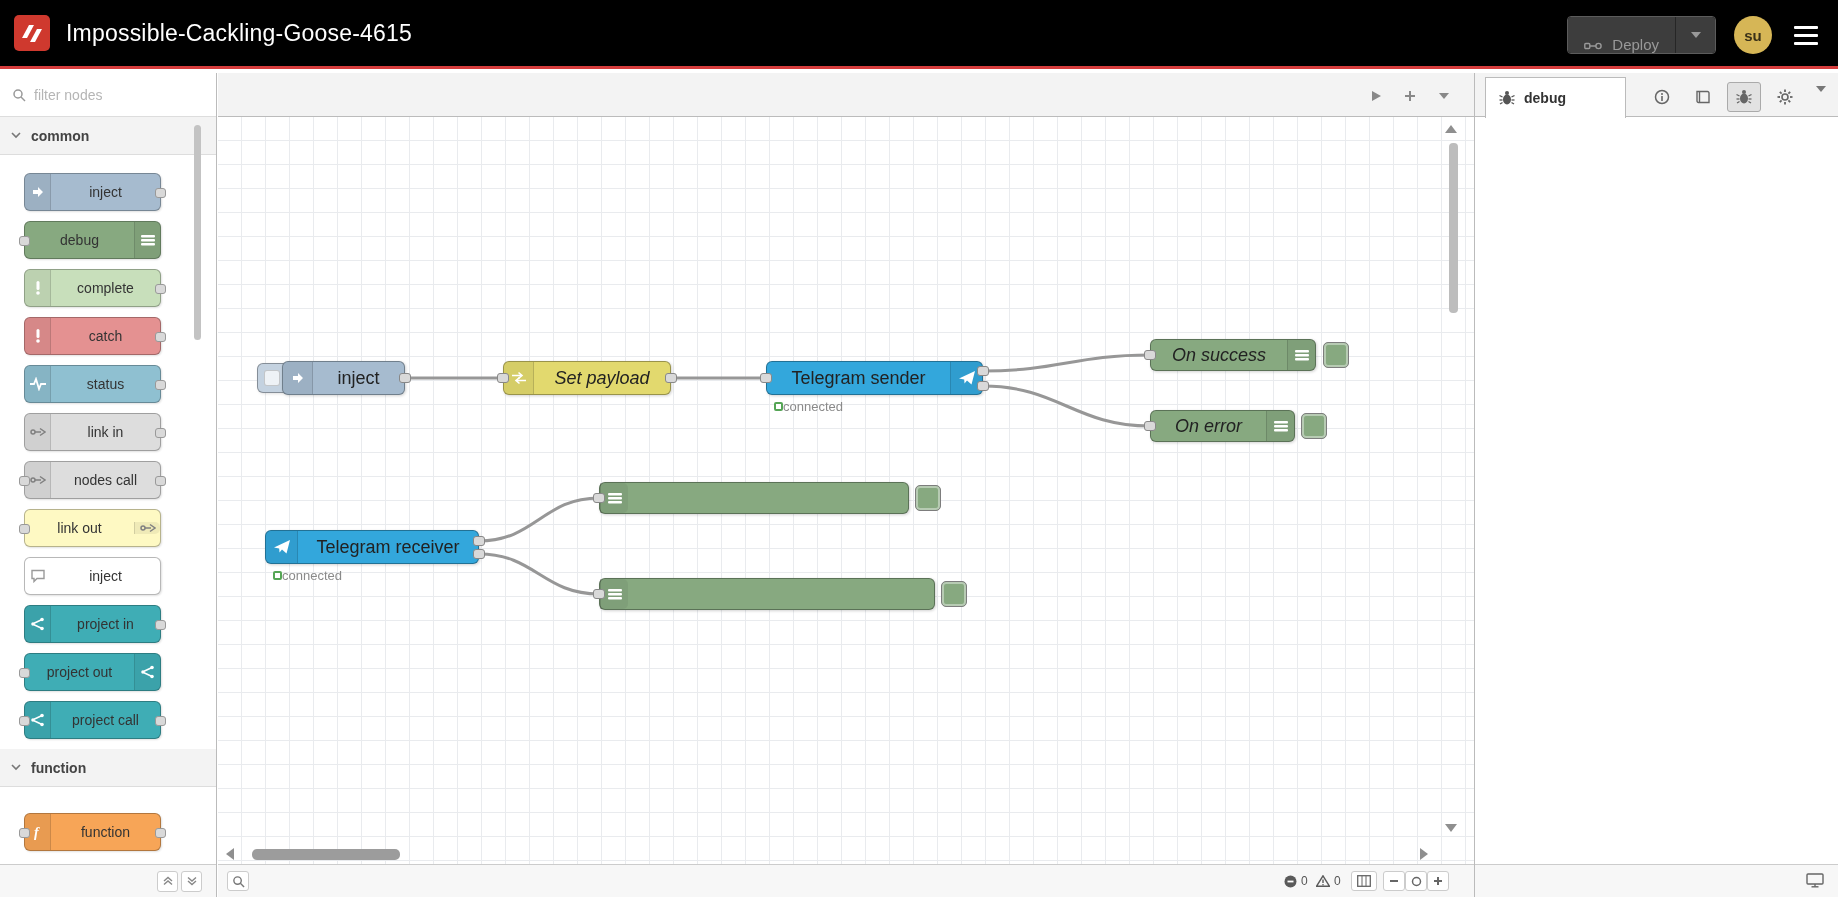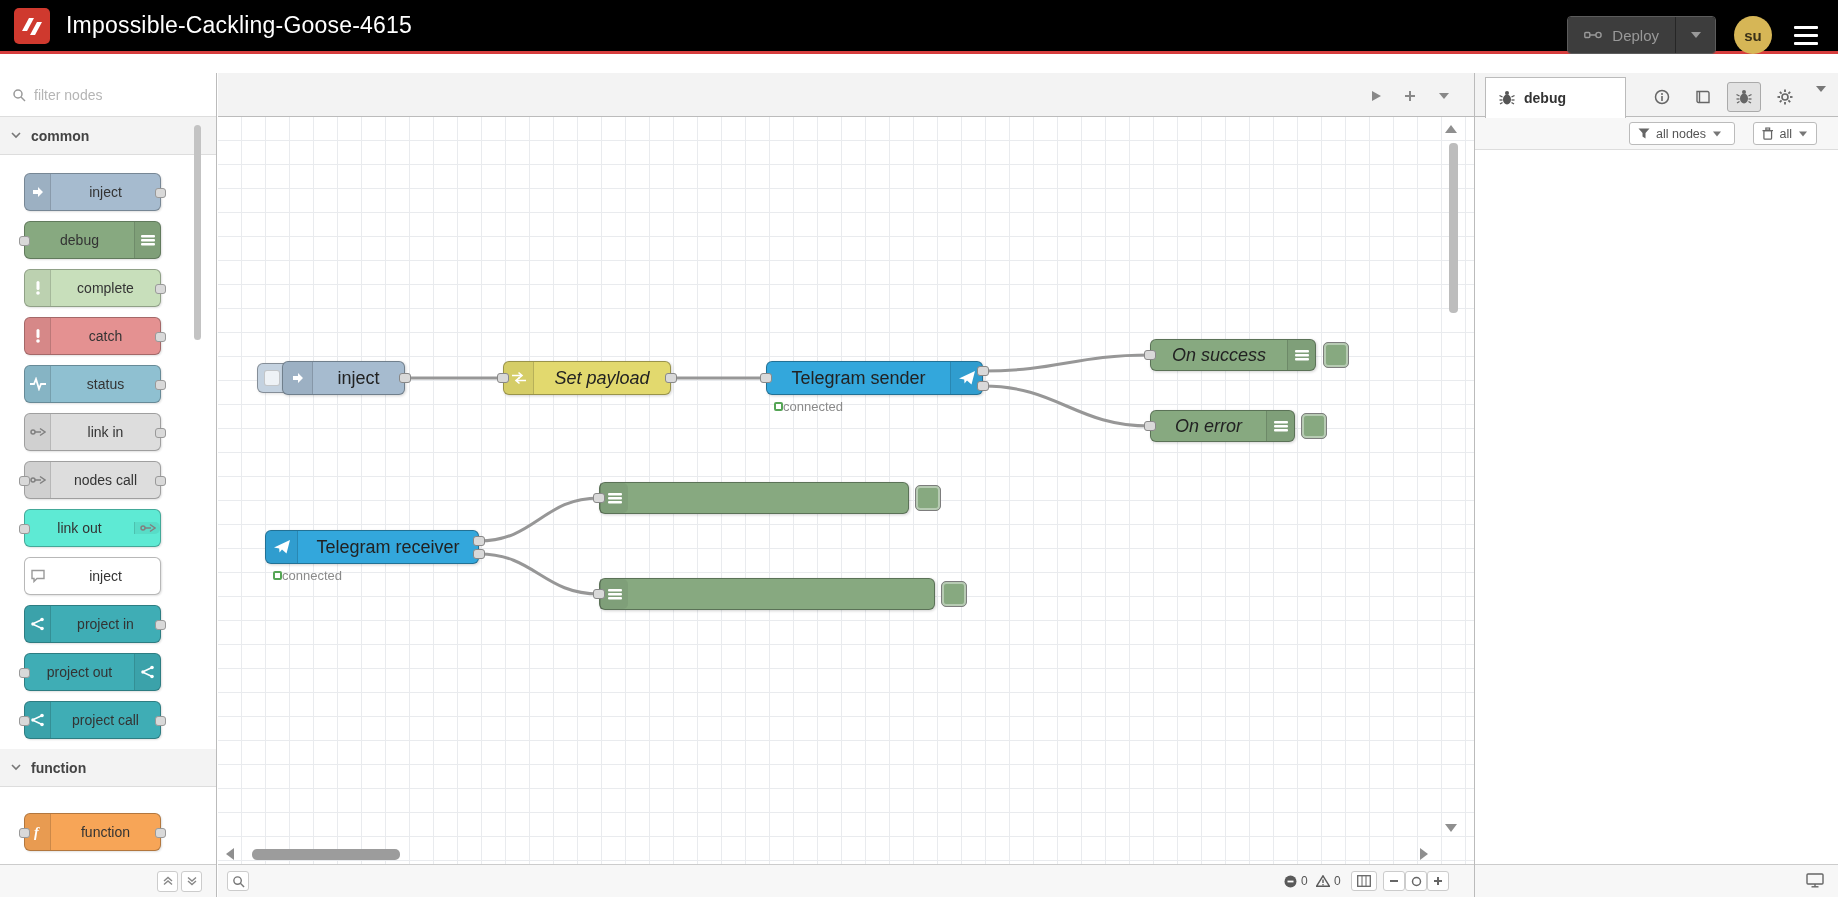--- a/index.html
+++ b/index.html
@@ -2,26 +2,26 @@
 <html><head>
 <meta charset="utf-8">
 <title>Node-RED</title>
 <style>
 *{box-sizing:border-box;margin:0;padding:0}
 html,body{width:1838px;height:897px;overflow:hidden}
 body{font-family:"Liberation Sans","DejaVu Sans",sans-serif;font-size:14px;color:#333;background:#fff}
 .app{position:relative;width:1838px;height:897px;background:#fff}
 
 
-.header{position:absolute;top:0;left:0;right:0;height:54px;background:#000;border-bottom:3px solid #d63d3d;display:flex;align-items:center}
+.header{position:absolute;top:0;left:0;right:0;height:69px;background:#000;border-bottom:3px solid #d63d3d;display:flex;align-items:center}
 .logo{margin-left:14px;width:36px;height:36px;flex:0 0 auto}
 .header-title{color:#fff;font-size:23px;margin-left:16px;font-weight:400;letter-spacing:.2px}
 .header-right{position:absolute;right:0;top:0;height:70px;display:flex;align-items:center;gap:18px;padding-right:16px}
 .deploy-group{display:flex;height:38px;border:1px solid #5c5c5c;border-radius:4px;overflow:hidden}
-.deploy-main{display:flex;align-items:center;gap:10px;padding:0 16px;background:#3d3d3d;color:#999;font-size:15px}
+.deploy-main{display:flex;align-items:flex-end;gap:10px;padding:0 16px;background:#3d3d3d;color:#999;font-size:15px}
 .deploy-caret{width:40px;background:#3d3d3d;border-left:1px solid #262626;display:flex;align-items:center;justify-content:center}
 .caret{width:0;height:0;border-left:5px solid transparent;border-right:5px solid transparent;border-top:6px solid #999}
 .caret.dark{border-top-color:#777}
 .avatar{width:38px;height:38px;border-radius:50%;background:#d6b656;color:#3a3118;font-weight:bold;font-size:15px;display:flex;align-items:center;justify-content:center}
 .hamburger{display:flex;flex-direction:column;gap:5px;padding:4px;cursor:pointer}
 .hamburger span{display:block;width:24px;height:3px;background:#fff;border-radius:1px}
 
 
 .main{position:absolute;top:73px;left:0;right:0;bottom:0}
 .palette{position:absolute;left:0;top:0;bottom:0;width:217px;background:#fff;border-right:1px solid #bbb;overflow:hidden}
@@ -224,21 +224,21 @@
                 <circle cx="3" cy="6" r="2" fill="none" stroke="#808080" stroke-width="1.5"></circle>
                 <line x1="5" y1="6" x2="11" y2="6" stroke="#808080" stroke-width="1.5"></line>
                 <path d="M10,2.5 L15,6 L10,9.5" fill="none" stroke="#808080" stroke-width="1.5"></path>
               </svg>
             </div>
           <div class="plabel">nodes call</div>
           <span class="pport left"></span>
           <span class="pport right"></span>
         </div>
 
-        <div class="pchip" style="background: #5eead4; align-items: center;">
+        <div class="pchip" style="background: #fef9c3; align-items: center;">
           <div class="plabel">link out</div>
           <div class="picon right">
               <svg width="16" height="12" viewBox="0 0 16 12">
                 <circle cx="3" cy="6" r="2" fill="none" stroke="#808080" stroke-width="1.5"></circle>
                 <line x1="5" y1="6" x2="11" y2="6" stroke="#808080" stroke-width="1.5"></line>
                 <path d="M10,2.5 L15,6 L10,9.5" fill="none" stroke="#808080" stroke-width="1.5"></path>
               </svg>
             </div>
           <span class="pport left"></span>
         </div>
@@ -579,38 +579,20 @@
                 <line x1="13.2" y1="2.8" x2="11.4" y2="4.6"></line>
                 <line x1="2.8" y1="13.2" x2="4.6" y2="11.4"></line>
               </g>
             </svg>
         </div>
         <div class="sb-caret">
           <span class="caret dark"></span>
         </div>
       </div>
 
-      <div class="sb-toolbar">
-        <div class="sb-btn" style="left:154px;width:106px">
-          <svg width="12" height="11" viewBox="0 0 12 11">
-              <path d="M0.5,0.5 H11.5 L7.5,5 V10.5 L4.5,8.5 V5 Z" fill="#666"></path>
-            </svg>
-          <span>all nodes</span>
-          <span class="caret dark" style="transform:scale(.8)"></span>
-        </div>
-        <div class="sb-btn" style="left:278px;width:64px">
-          <svg width="12" height="13" viewBox="0 0 12 13">
-              <rect x="2" y="3.5" width="8" height="9" rx="1" fill="none" stroke="#666" stroke-width="1.3"></rect>
-              <line x1="0.5" y1="3.5" x2="11.5" y2="3.5" stroke="#666" stroke-width="1.3"></line>
-              <rect x="4" y="0.8" width="4" height="2" fill="none" stroke="#666" stroke-width="1.2"></rect>
-            </svg>
-          <span>all</span>
-          <span class="caret dark" style="transform:scale(.8)"></span>
-        </div>
-      </div>
 
       <div class="sb-content"></div>
 
       <div class="sb-footer">
         <div class="sb-monitor">
           <svg width="18" height="15" viewBox="0 0 18 15">
               <rect x="1" y="1" width="16" height="10" rx="1" fill="none" stroke="#666" stroke-width="1.4"></rect>
               <line x1="9" y1="11" x2="9" y2="13.5" stroke="#666" stroke-width="1.4"></line>
               <line x1="5.5" y1="13.8" x2="12.5" y2="13.8" stroke="#666" stroke-width="1.4"></line>
             </svg>

